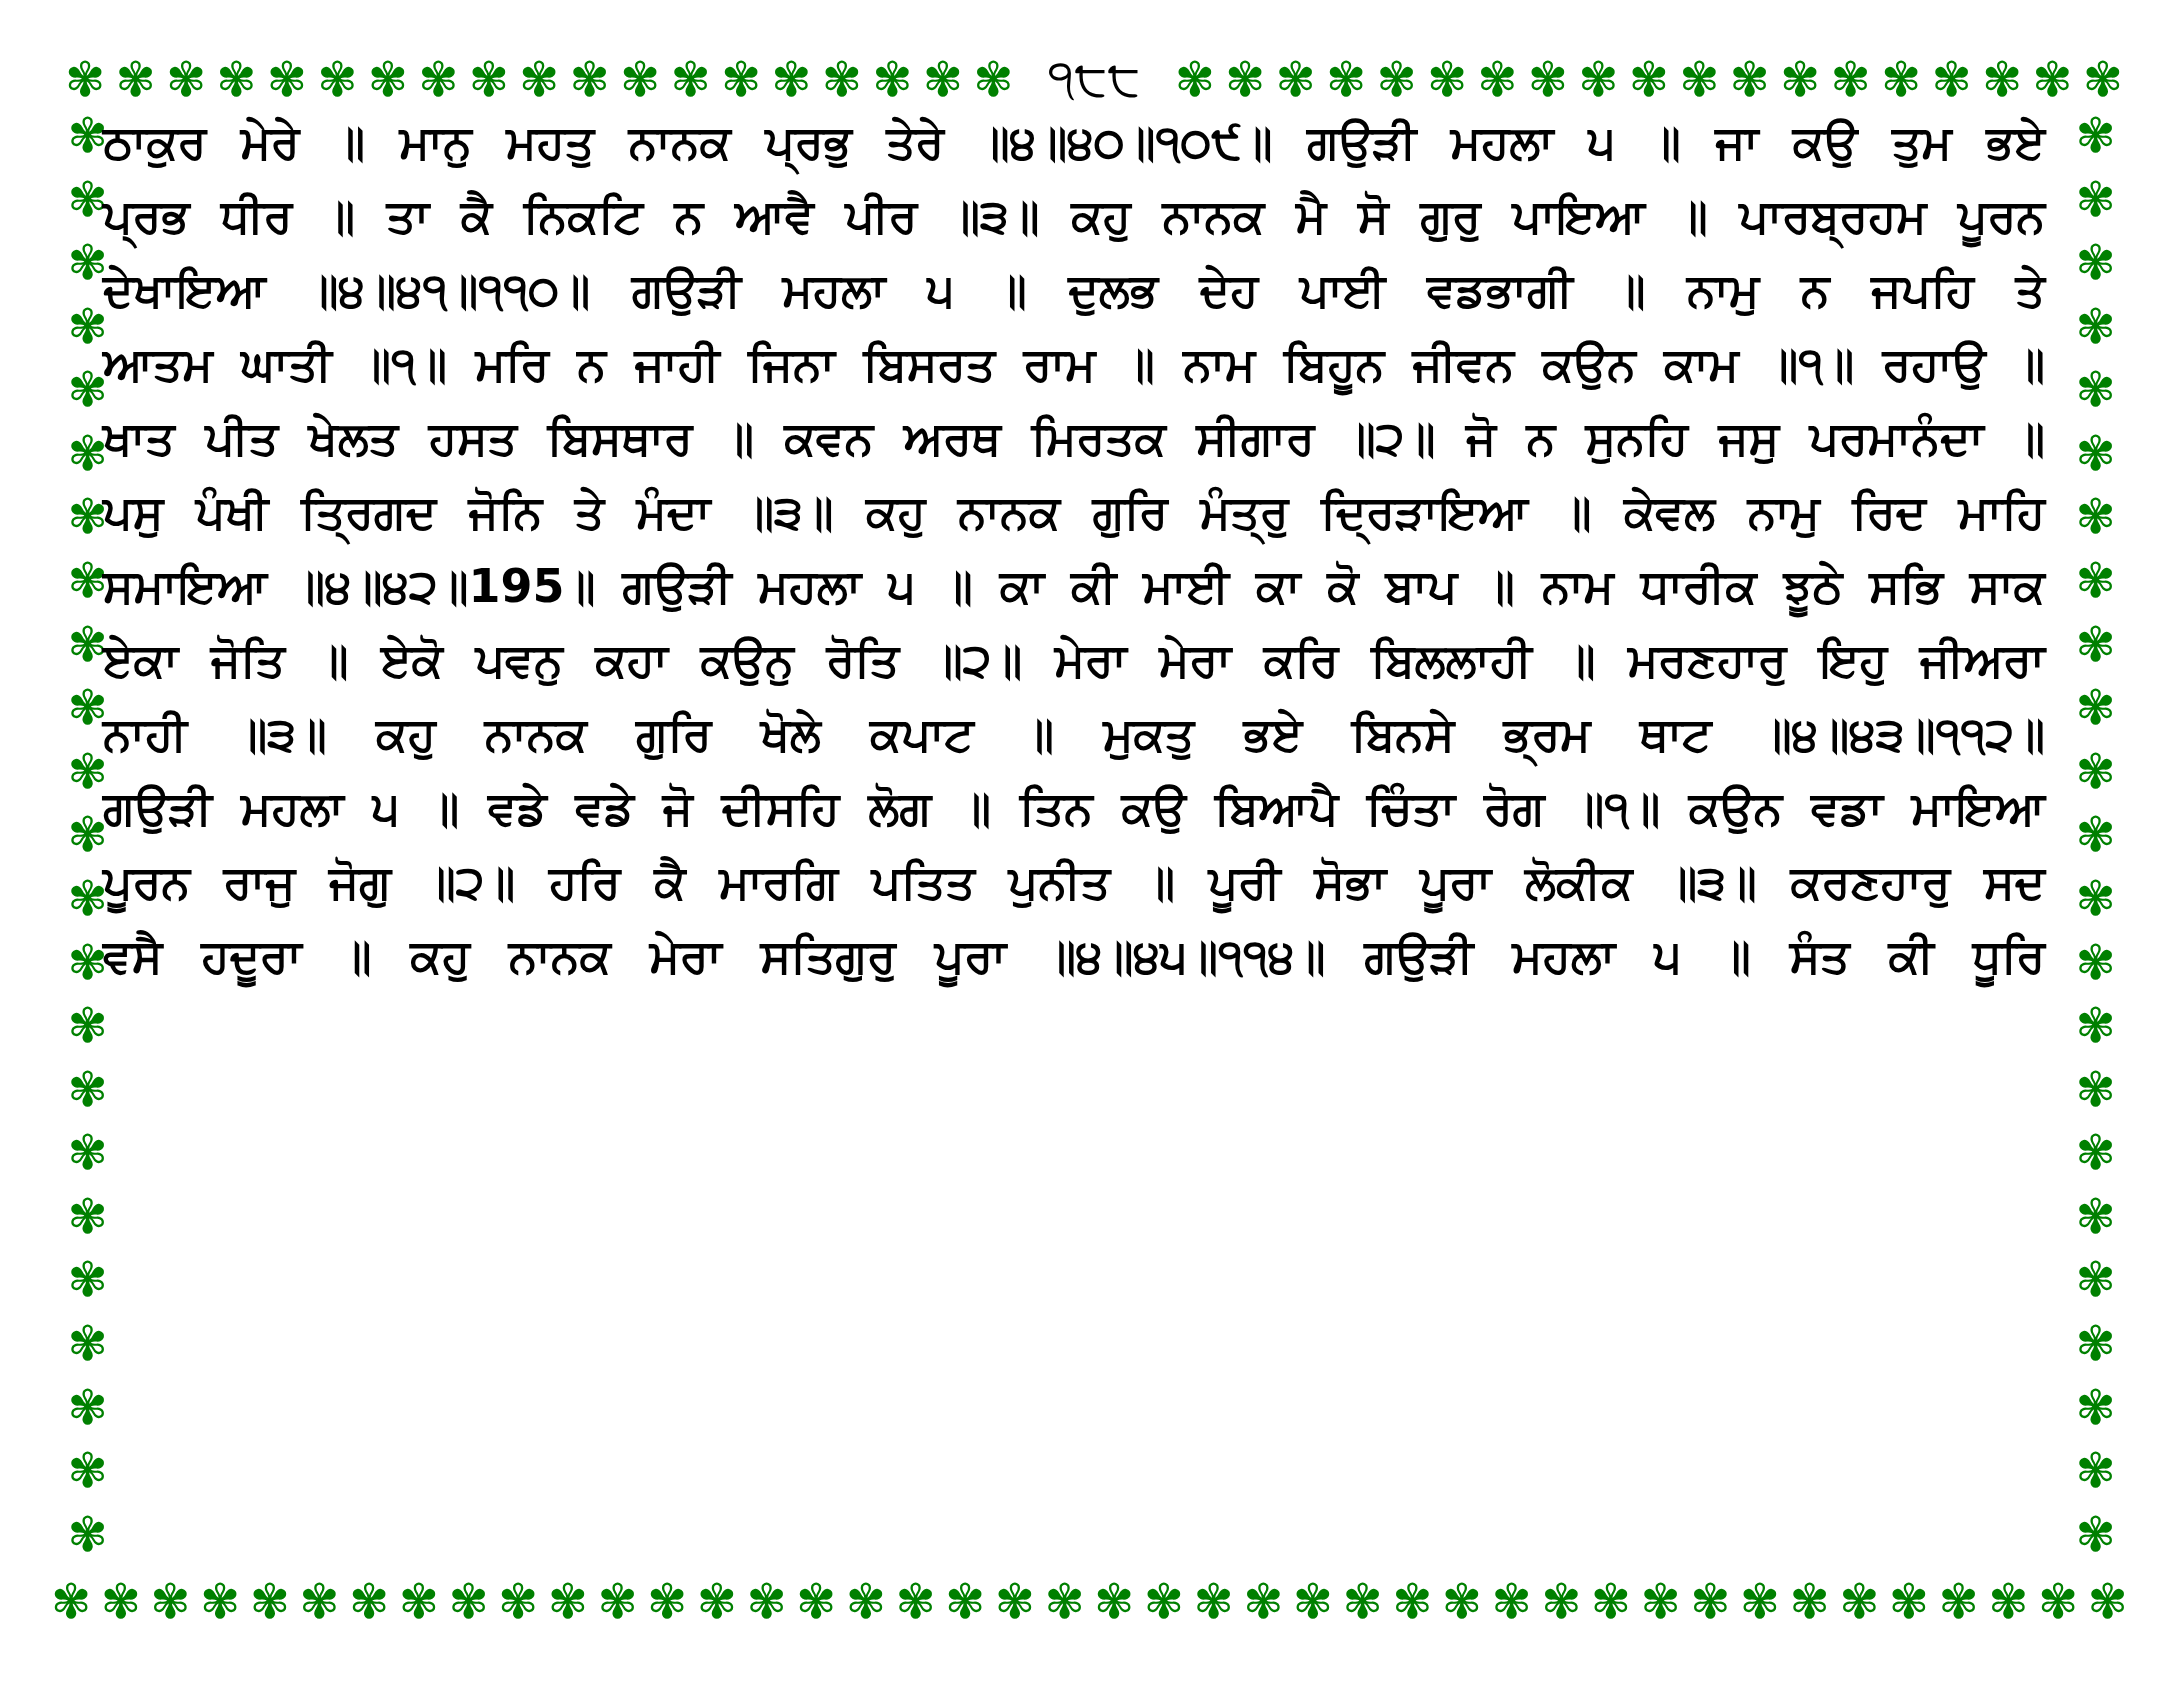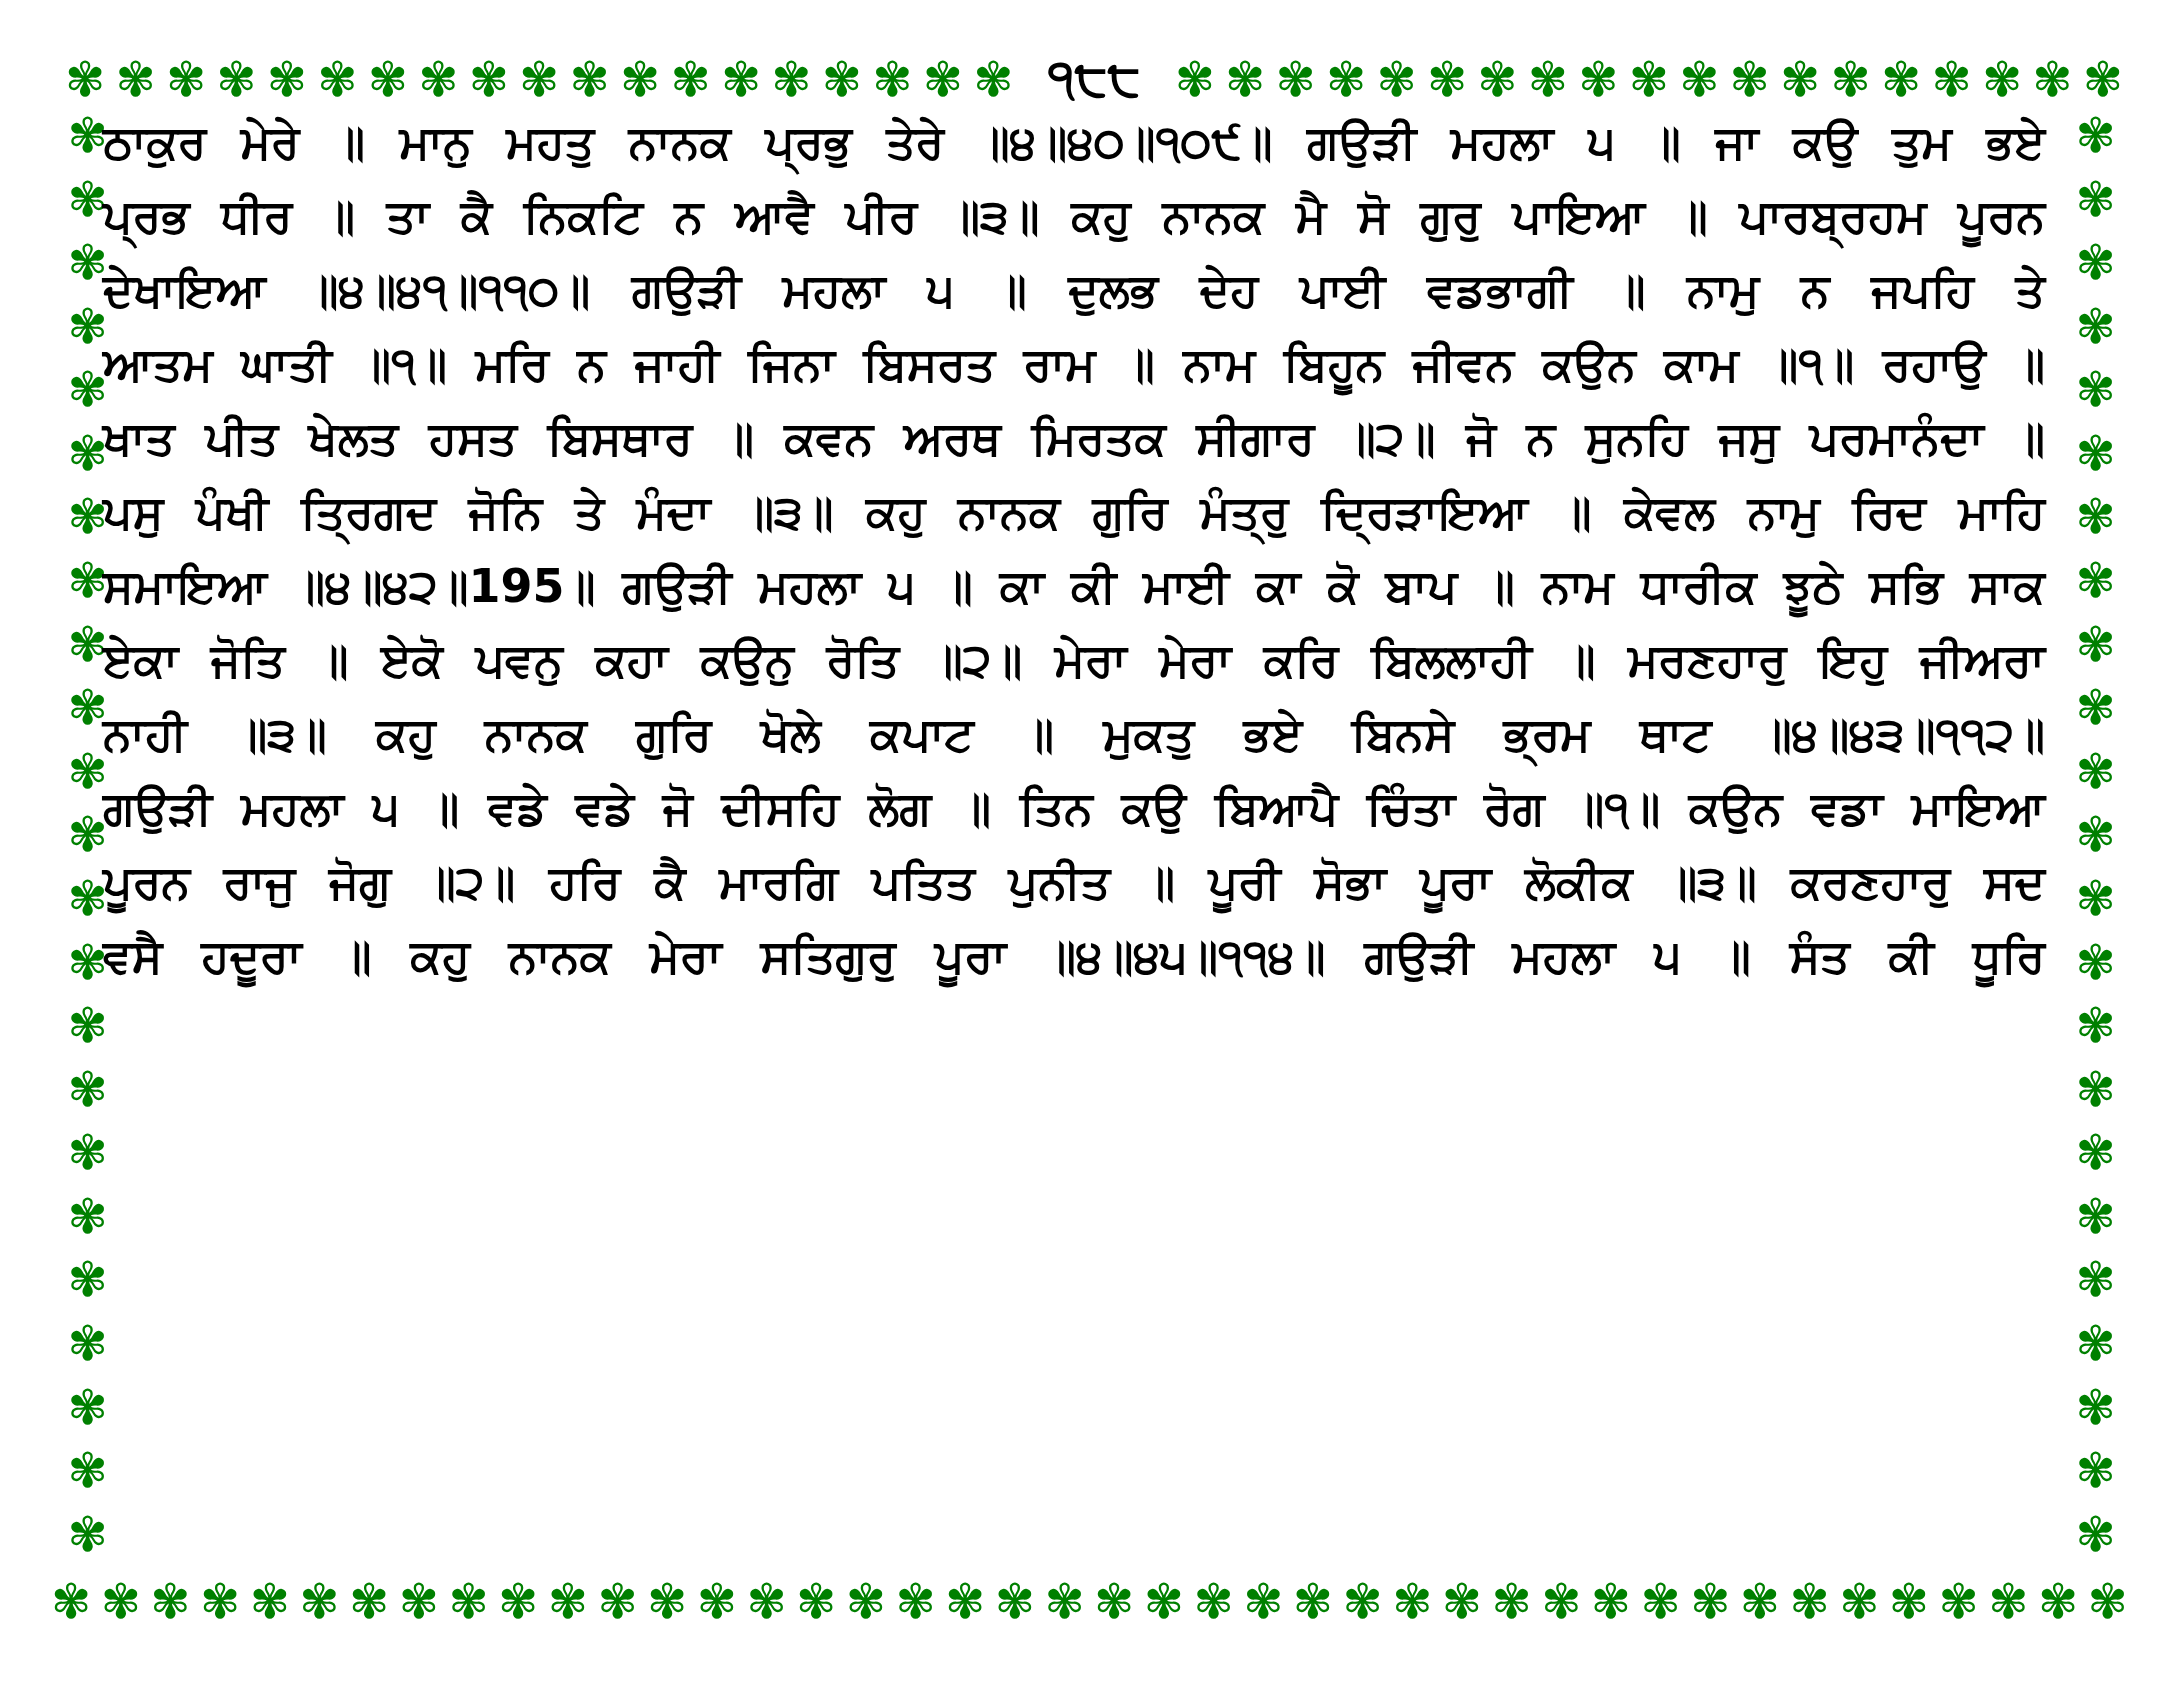--- a/index.html
+++ b/index.html
@@ -34,21 +34,21 @@
     top: 44px; left: 65px; right: 55px; height: 69px;
     display: flex;
     flex-direction: row;
     align-items: center;
   }
   .border-top .flower-row { flex: 1 1 0; }
   .page-number {
     flex: 0 0 auto;
     padding: 0 34px;
     font-size: 50px;
-    font-weight: bold;
+    font-weight: normal;
     color: #000000;
     text-align: center;
   }
   .border-left {
     position: absolute;
     left: 55px; top: 111px; bottom: 125px; width: 65px;
   }
   .border-right {
     position: absolute;
     right: 50px; top: 111px; bottom: 125px; width: 65px;

